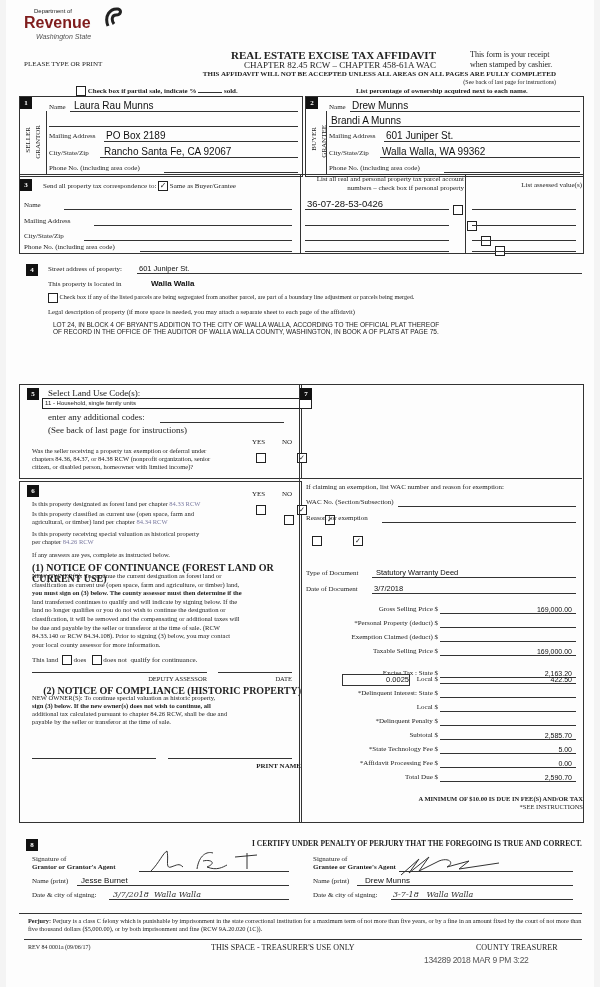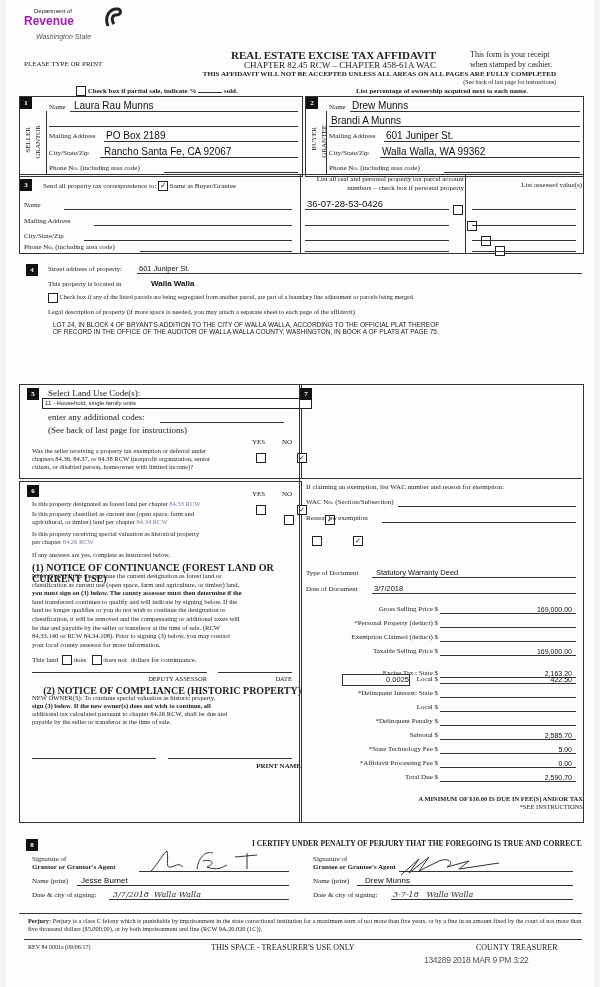--- a/index.html
+++ b/index.html
@@ -20,21 +20,21 @@
   .right { text-align:right; }
   .ctr { text-align:right; }
 </style>
 </head>
 <body>
 
 <div class="page">
 
   <div class="abs" style="left:16px;top:6px;width:110px;height:45px;">
     <div class="abs sans" style="left:12px;top:2px;font-size:6px;">Department of</div>
-    <div class="abs sans" style="left:2px;top:8px;font-size:12px;font-weight:bold;color:#a21caf;">Revenue</div>
+    <div class="abs sans" style="left:2px;top:8px;font-size:16px;font-weight:bold;color:#7f1d1d;">Revenue</div>
     <div class="abs sans" style="left:14px;top:27px;font-size:7px;font-style:italic;color:#555;">Washington State</div>
     <svg class="abs" style="left:82px;top:0px;" width="18" height="22">
       <path d="M4 20 C0 10 6 2 14 3 C18 4 17 9 12 9 C8 9 7 14 10 18" stroke="#222" stroke-width="3" fill="none"></path>
     </svg>
   </div>
   <div class="abs t7" style="left:18px;top:60px;">PLEASE TYPE OR PRINT</div>
   <div class="abs ctr" style="left:150px;top:49px;width:280px;font-size:11px;font-weight:bold;">REAL ESTATE EXCISE TAX AFFIDAVIT</div>
   <div class="abs ctr t9" style="left:150px;top:60px;width:280px;">CHAPTER 82.45 RCW – CHAPTER 458-61A WAC</div>
   <div class="abs t8" style="left:464px;top:50px;">This form is your receipt</div>
   <div class="abs t8" style="left:464px;top:60px;">when stamped by cashier.</div>
@@ -206,21 +206,21 @@
       <div>be due and payable by the seller or transferor at the time of sale. (RCW</div>
       <div>84.33.140 or RCW 84.34.108). Prior to signing (3) below, you may contact</div>
       <div>your local county assessor for more information.</div>
     </div>
     <div class="abs" style="left:12px;top:173px;font-size:7px;white-space:nowrap;">
       <span>This land</span>&nbsp;
       <span class="cb"></span>
       <span>does</span>&nbsp;&nbsp;
       <span class="cb"></span>
       <span>does not</span>&nbsp;
-      <span>dollars for continuance.</span>
+      <span>qualify for continuance.</span>
     </div>
     <div class="line" style="left:12px;top:190px;width:175px;"></div>
     <div class="line" style="left:198px;top:190px;width:74px;"></div>
     <div class="abs ctr" style="left:12px;top:193px;width:175px;font-size:6.5px;">DEPUTY ASSESSOR</div>
     <div class="abs ctr" style="left:198px;top:193px;width:74px;font-size:6.5px;">DATE</div>
     <div class="abs ctr" style="left:0;top:203px;width:281px;font-size:10px;font-weight:bold;">(2) NOTICE OF COMPLIANCE (HISTORIC PROPERTY)</div>
     <div class="abs" style="left:12px;top:212px;font-size:6.6px;line-height:8px;width:268px;">
       <div>NEW OWNER(S): To continue special valuation as historic property,</div>
       <div style="font-weight:bold;">sign (3) below. If the new owner(s) does not wish to continue, all</div>
       <div>additional tax calculated pursuant to chapter 84.26 RCW, shall be due and</div>

